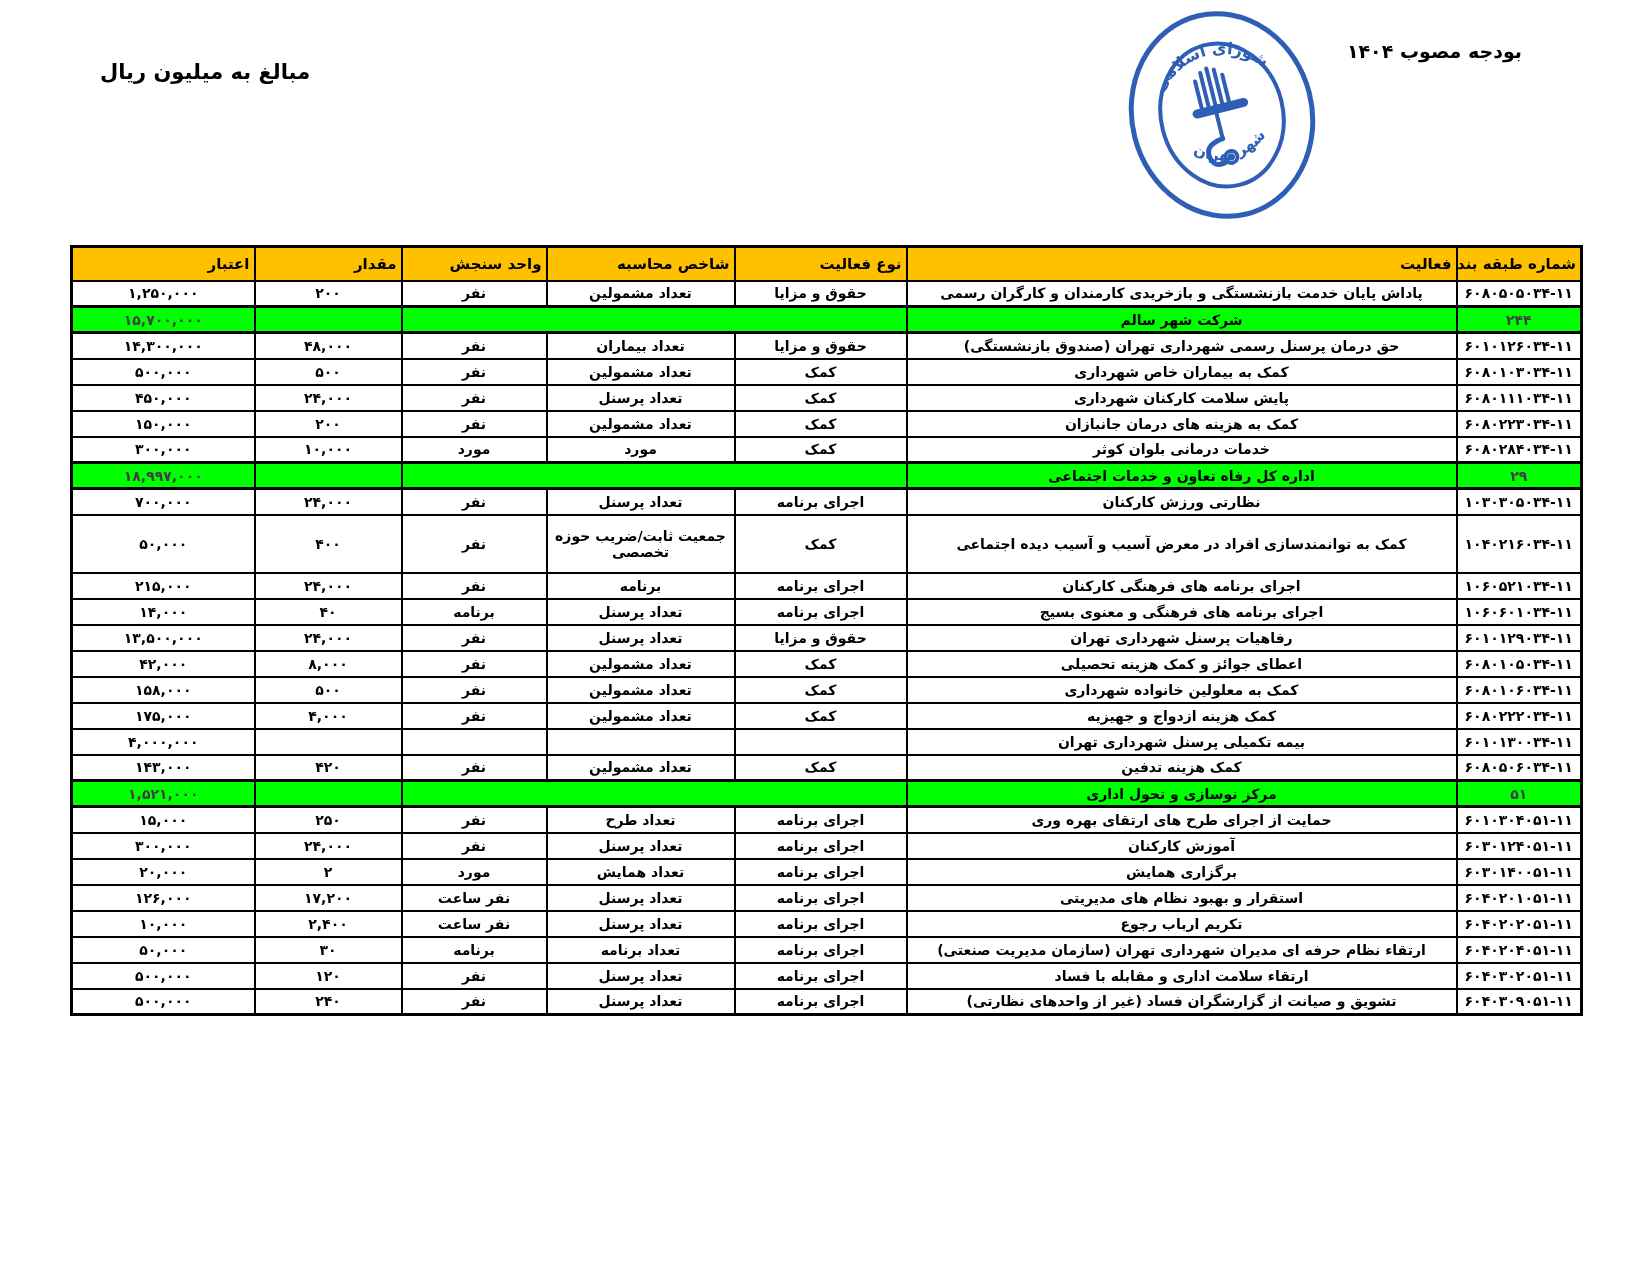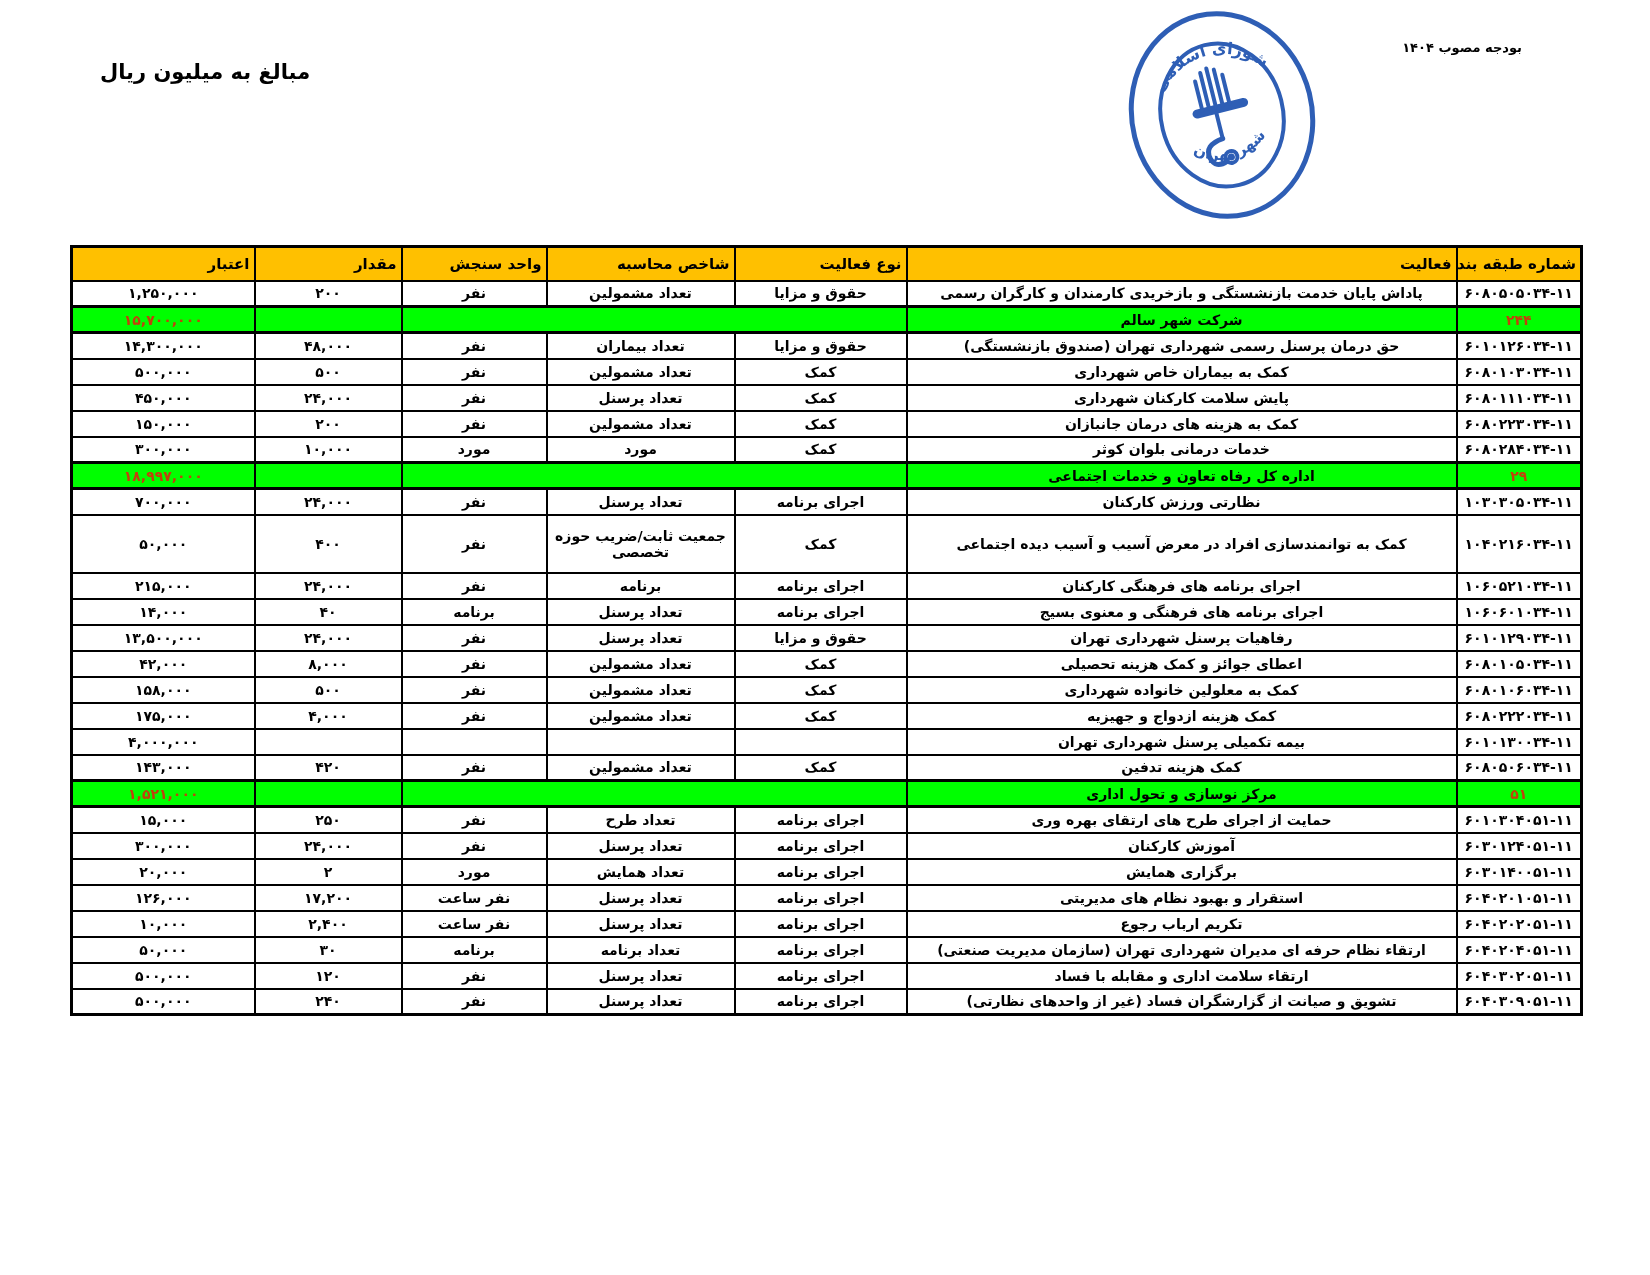--- a/index.html
+++ b/index.html
@@ -14,21 +14,21 @@
   .amounts-note {
     position:absolute; left:100px; top:60px;
     font-size:21px; font-weight:bold; direction:rtl;
   }
   .doc-title {
     position:absolute; left:400px; top:42px; width:760px;
     text-align:center; font-size:19px; font-weight:bold; direction:rtl;
   }
   .budget-label {
     position:absolute; right:128px; top:40px;
-    font-size:13px; font-weight:bold; direction:rtl;
+    font-size:19px; font-weight:bold; direction:rtl;
   }
   .stamp-wrap { position:absolute; left:1122px; top:6px; width:200px; height:218px; }
 
   .table-wrap { position:absolute; left:70px; top:245px; width:1510px; }
   table.budget {
     border-collapse:collapse; direction:rtl; width:100%;
     table-layout:fixed; border:3px solid #000;
   }
   table.budget th, table.budget td {
     border:2px solid #000; font-weight:bold; color:#000;
@@ -39,21 +39,21 @@
     text-align:right;
   }
   table.budget td { height:26px; font-size:14px; text-align:center; }
   td.act { text-align:right; padding-right:5px; font-size:14px; }
   td.cls { font-size:12.5px; padding:1px; }
   .ltr { direction:ltr; unicode-bidi:isolate; white-space:nowrap; letter-spacing:0.5px; }
   tr.tall td { height:58px; }
   tr.section td {
     background:#00FF00; border-top-width:3px; border-bottom-width:3px;
   }
-  tr.section td.secnum, tr.section td.seccr { color:#c2410c; font-size:14px; }
+  tr.section td.secnum, tr.section td.seccr { color:#404040; font-size:14px; }
 </style>
 </head>
 <body>
 
 <div class="page">
 
   <div class="amounts-note">مبالغ به میلیون ریال</div>
   <div class="budget-label">بودجه مصوب ۱۴۰۴</div>
 
   <div class="stamp-wrap">

